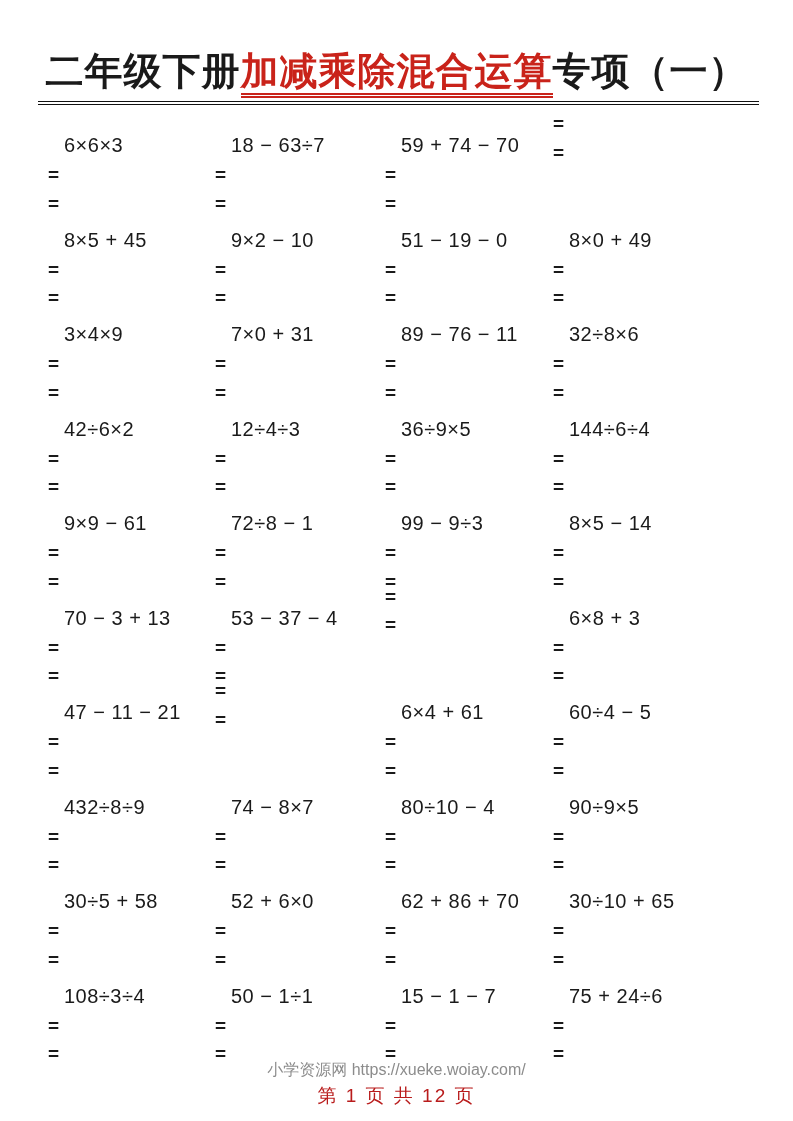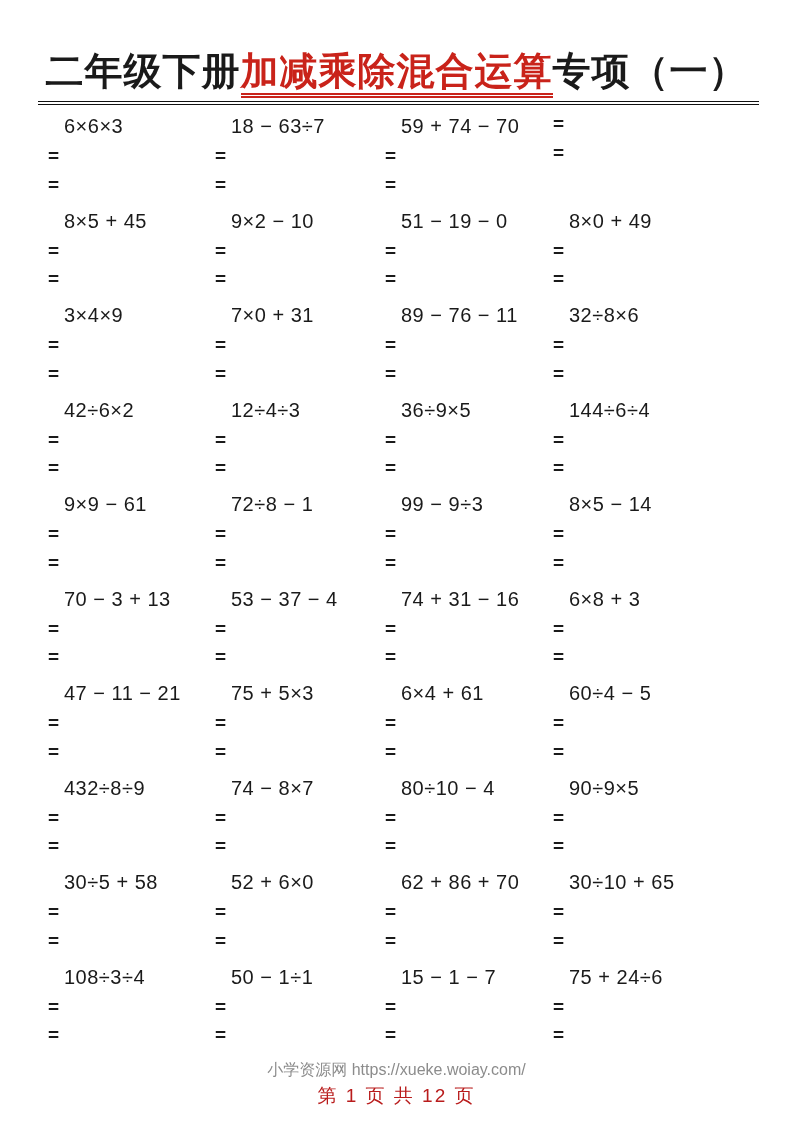--- a/index.html
+++ b/index.html
@@ -43,20 +43,21 @@
     display: grid;
     grid-template-columns: 167px 170px 168px 1fr;
   }
   .cell { height: 94.5px; }
   .expr {
     font-size: 20px;
     line-height: 32px;
     padding-left: 16px;
     letter-spacing: 0.5px;
     white-space: nowrap;
+    margin-top: 19px;
   }
   .eq {
     font-size: 19px;
     font-weight: 600;
     line-height: 28.5px;
   }
 
   
   .footer {
     position: absolute; left: 0; right: 0; bottom: 12px;
@@ -188,36 +189,34 @@
         <div class="expr">70 − 3 + 13</div>
         <div class="eq">=</div>
         <div class="eq">=</div>
       </div>
       <div class="cell">
         <div class="expr">53 − 37 − 4</div>
         <div class="eq">=</div>
         <div class="eq">=</div>
       </div>
       <div class="cell">
-        <div class="expr">74 + 31 − 16</div>
         <div class="eq">=</div>
         <div class="eq">=</div>
       </div>
       <div class="cell">
         <div class="expr">6×8 + 3</div>
         <div class="eq">=</div>
         <div class="eq">=</div>
       </div>
       <div class="cell">
         <div class="expr">47 − 11 − 21</div>
         <div class="eq">=</div>
         <div class="eq">=</div>
       </div>
       <div class="cell">
-        <div class="expr">75 + 5×3</div>
         <div class="eq">=</div>
         <div class="eq">=</div>
       </div>
       <div class="cell">
         <div class="expr">6×4 + 61</div>
         <div class="eq">=</div>
         <div class="eq">=</div>
       </div>
       <div class="cell">
         <div class="expr">60÷4 − 5</div>

